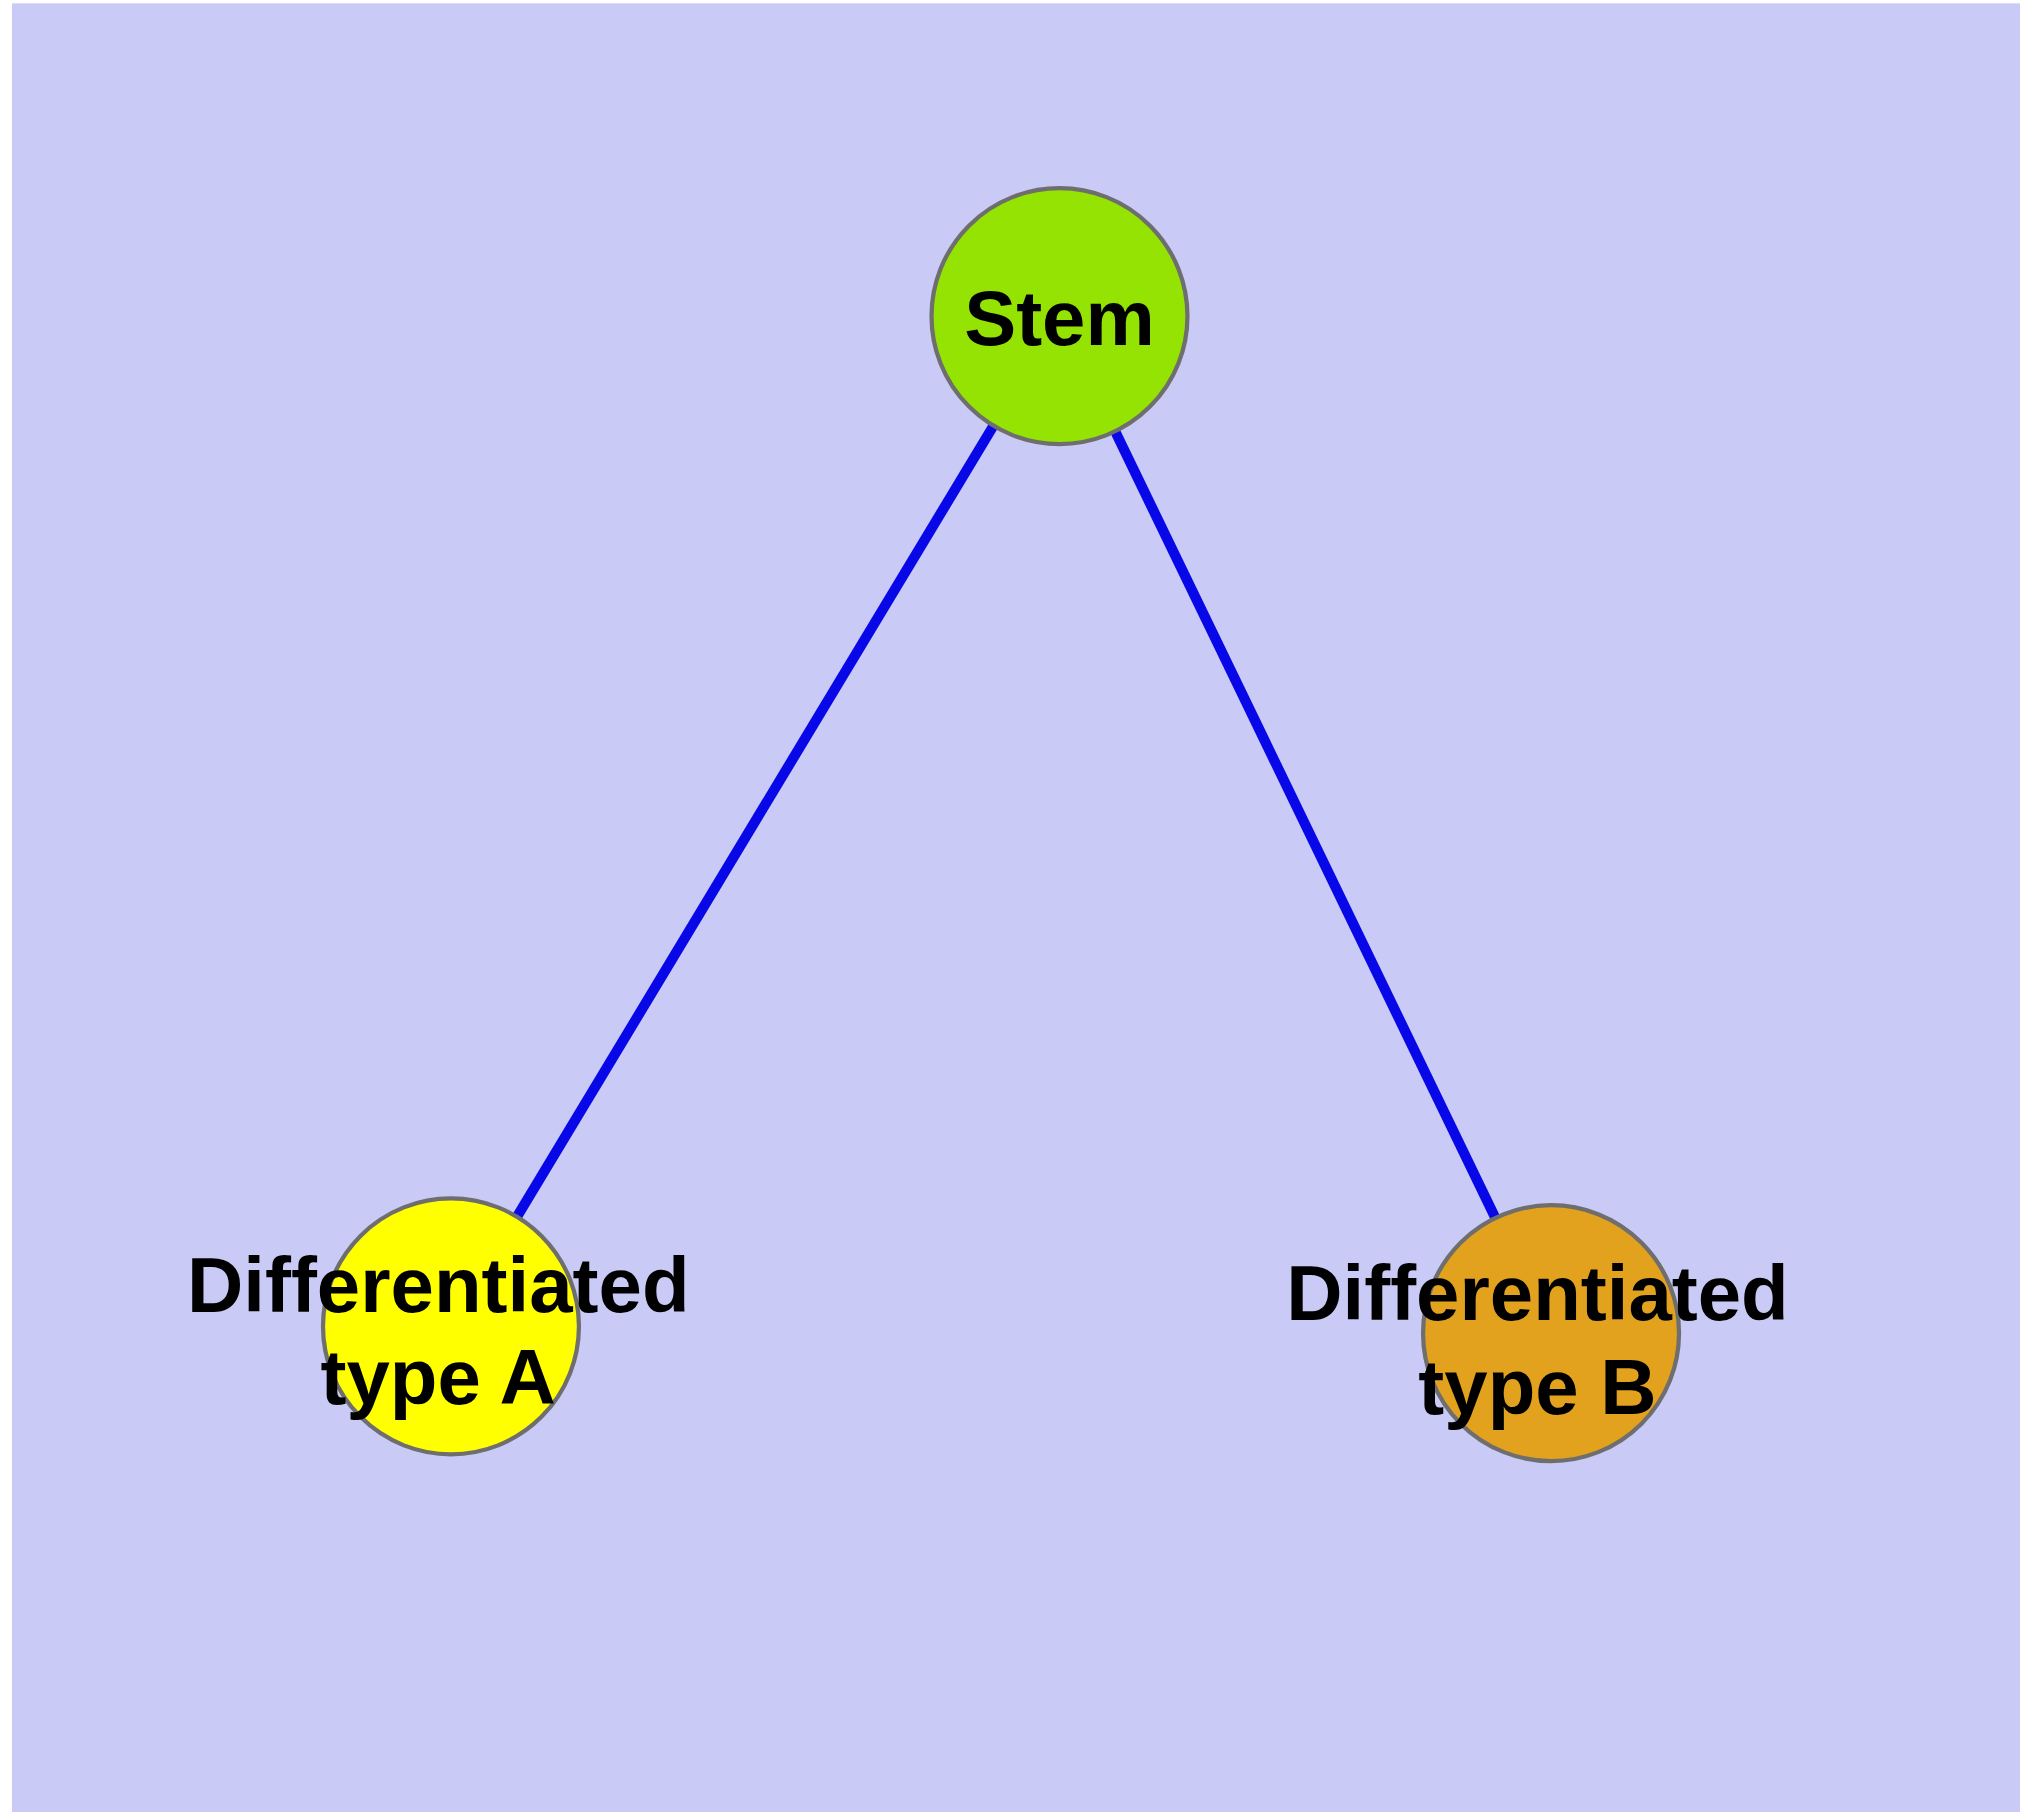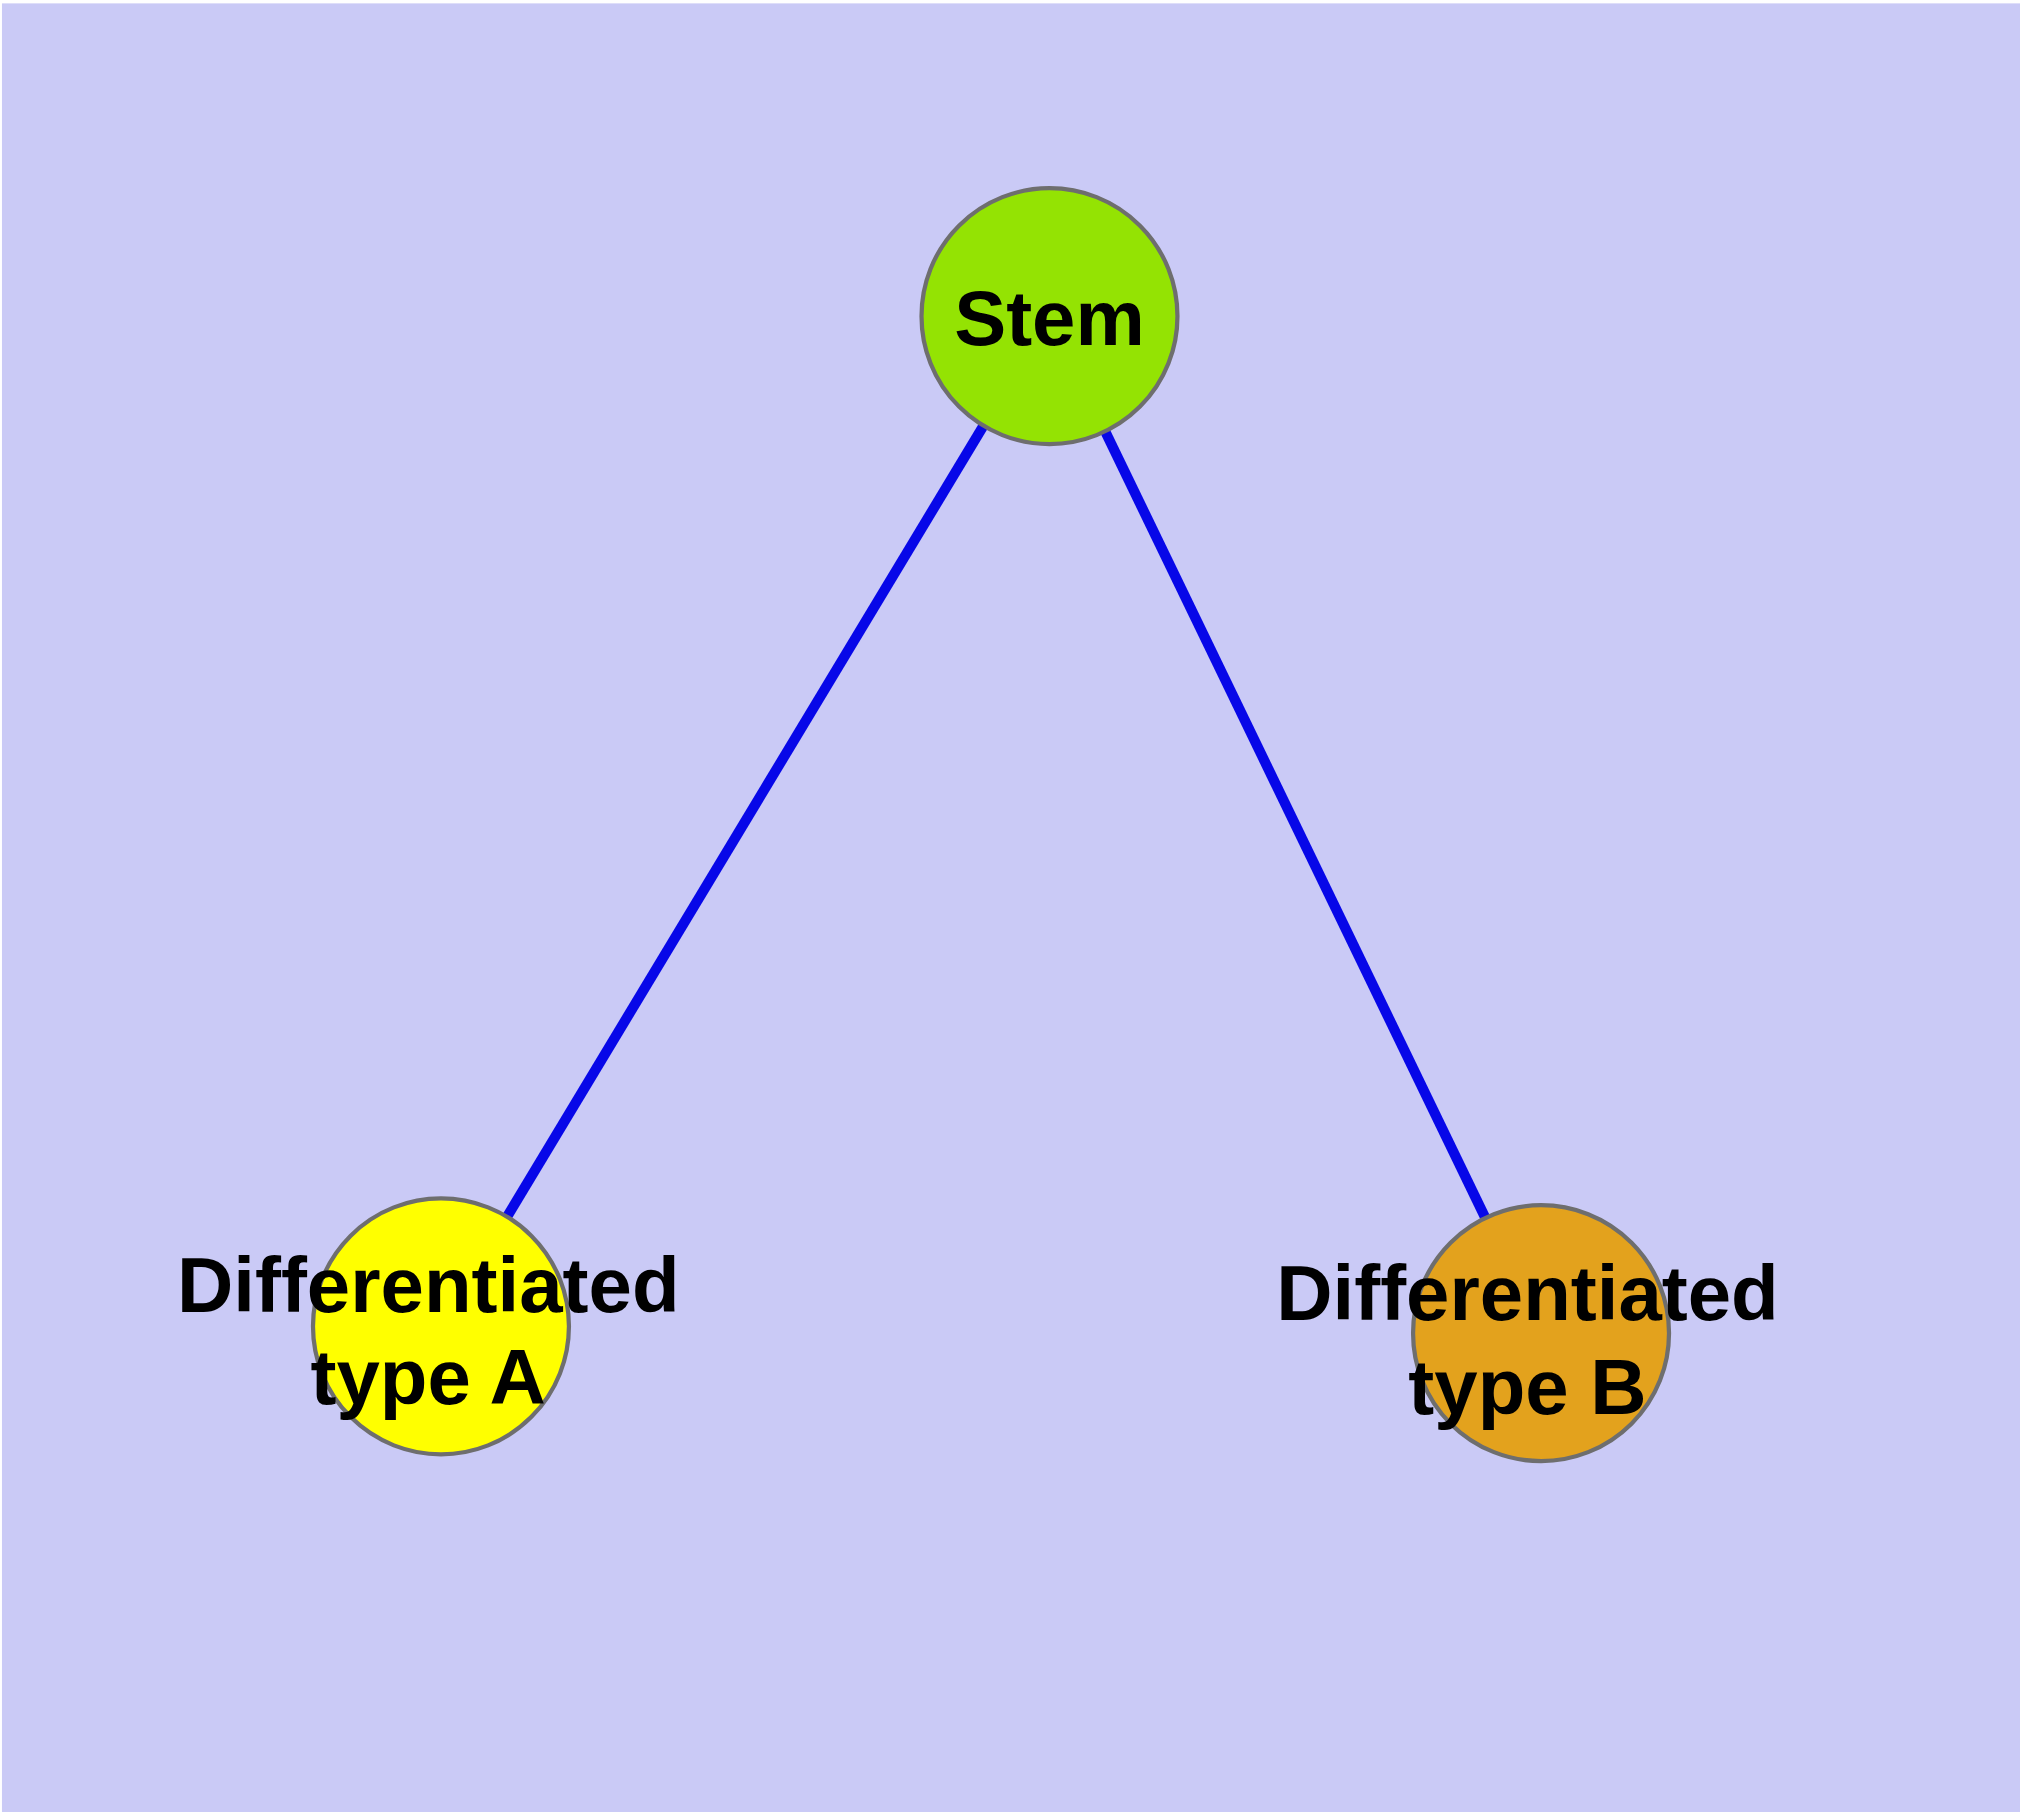--- a/index.html
+++ b/index.html
@@ -8,20 +8,21 @@
     background: #ffffff;
     width: 2021px;
     height: 1812px;
     overflow: hidden;
   }
   .stage {
     position: relative;
     width: 1663px;
     height: 1812px;
     font-family: "Liberation Sans", sans-serif;
+    margin-left: 10px;
   }
   svg.diagram {
     position: absolute;
     top: 0;
     left: 0;
     display: block;
   }
   .node-label {
     font-family: "Liberation Sans", sans-serif;
     font-weight: bold;

